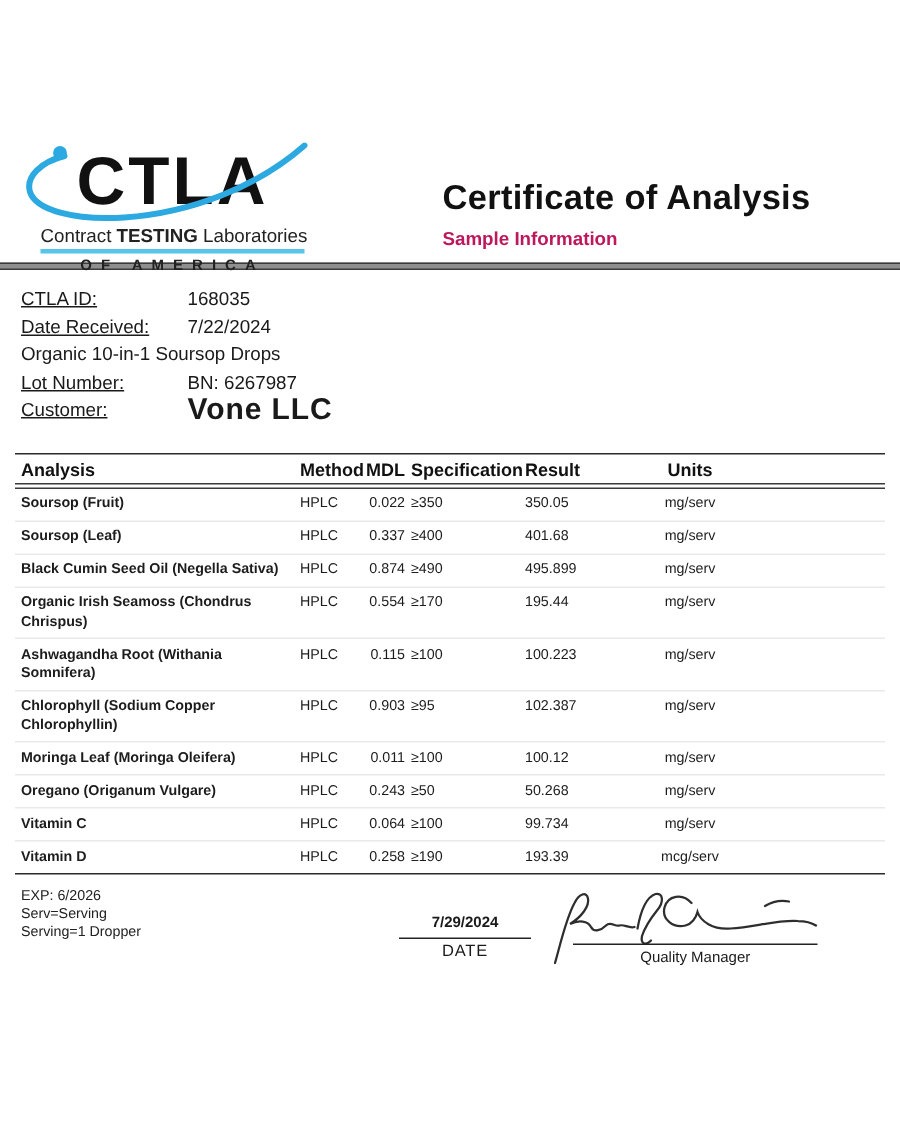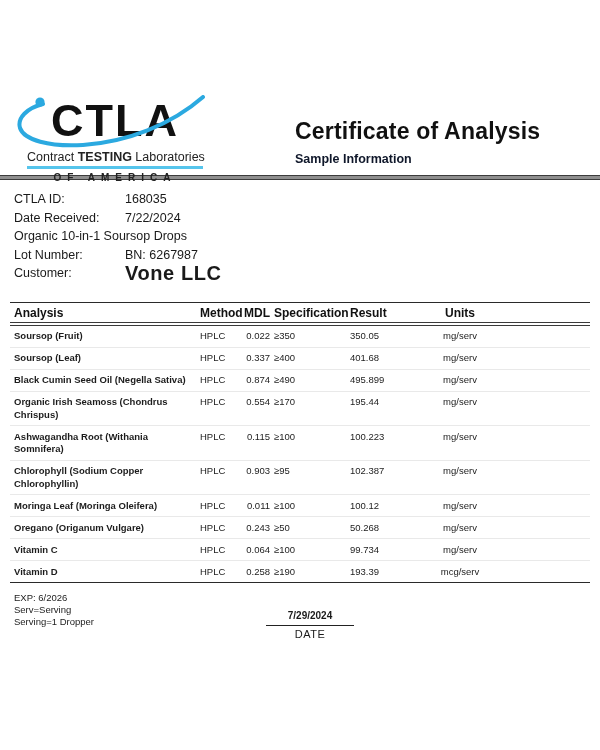--- a/index.html
+++ b/index.html
@@ -13,29 +13,29 @@
   .logo-mark { position:relative; height:48px; }
   .logo-text { position:relative; z-index:1; display:block; margin-left:24px;
                font-size:45px; font-weight:bold; letter-spacing:2px; line-height:44px; color:#111; }
   .swoosh-svg { position:absolute; left:-14px; top:-4px; z-index:2; pointer-events:none; }
   .logo-tagline { margin-top:3px; font-size:12.5px; color:#222; white-space:nowrap; }
   .logo-underline { margin-top:2px; width:176px; height:2.5px; background:#56C5EC; }
   .logo-subtext { margin-top:3px; width:176px; text-align:center;
                   font-size:10px; font-weight:bold; letter-spacing:6px; color:#222; }
   .title-block { position:absolute; left:295px; top:118px; }
   .doc-title { font-size:23px; font-weight:bold; letter-spacing:0.2px; color:#111; }
-  .doc-subtitle { margin-top:7px; font-size:12.5px; font-weight:bold; color:#0f172a; }
+  .doc-subtitle { margin-top:7px; font-size:12.5px; font-weight:bold; color:#be185d; }
 
   .thick-divider { height:5px; background:#8f8f8f;
                    border-top:1.6px solid #3c3c3c; border-bottom:1.6px solid #3c3c3c; }
 
   
   .sample-info { padding:10px 0 0 14px; }
   .info-row { display:flex; line-height:18.6px; font-size:12.5px; }
-  .info-label { width:111px; }
+  .info-label { width:111px;text-decoration:underline; }
   .info-value { }
   .customer-value { font-weight:bold; font-size:20px; letter-spacing:0.6px; }
 
   
   table.results { margin:19px 10px 0 10px; width:580px; border-collapse:collapse; table-layout:fixed; }
   table.results { border-top:1.2px solid #2a2a2a; border-bottom:1.6px solid #2a2a2a; }
   col.w-analysis{width:186px} col.w-method{width:44px} col.w-mdl{width:32px}
   col.w-spec{width:76px} col.w-result{width:60px} col.w-units{width:104px} col.w-fill{width:78px}
   thead th { font-size:12px; font-weight:bold; text-align:left; padding:3px 0 2px 0;
              border-bottom:4px double #3a3a3a; color:#111; }
@@ -243,15 +243,27 @@
       <div>EXP: 6/2026</div>
       <div>Serv=Serving</div>
       <div>Serving=1 Dropper</div>
     </div>
 
     <div class="date-block">
       <div class="date-value">7/29/2024</div>
       <div class="date-label">DATE</div>
     </div>
 
+    <div class="sig-block">
+      <svg class="sig-svg" width="186" height="58" viewBox="0 0 186 58">
+        <g fill="none" stroke="#2e2e2e" stroke-width="1.5" stroke-linecap="round">
+          <path d="M8,52 C11,42 15,23 21,12 C24,6 29,4 30,9 C31,14 26,21 18,26 C24,23 30,24 32,28 C34,32 39,30 42,27 C45,24 48,28 51,27 C54,26 57,29 61,28"></path>
+          <path d="M63,29 C65,18 69,8 75,6 C80,5 81,11 76,17 C72,22 68,28 66,34 C65,39 68,41 72,37"></path>
+          <path d="M99,12 C93,5 83,7 81,15 C79,23 87,29 95,27 C99,26 102,22 103,18 C105,24 113,30 125,29 C141,28 157,23 170,24 C175,24 179,25 182,27"></path>
+          <path d="M148,14 C153,11 159,10 164,11"></path>
+        </g>
+      </svg>
+      <div class="sig-line"></div>
+      <div class="sig-label">Quality Manager</div>
+    </div>
   </footer>
 
 </div>
 
 </body></html>

